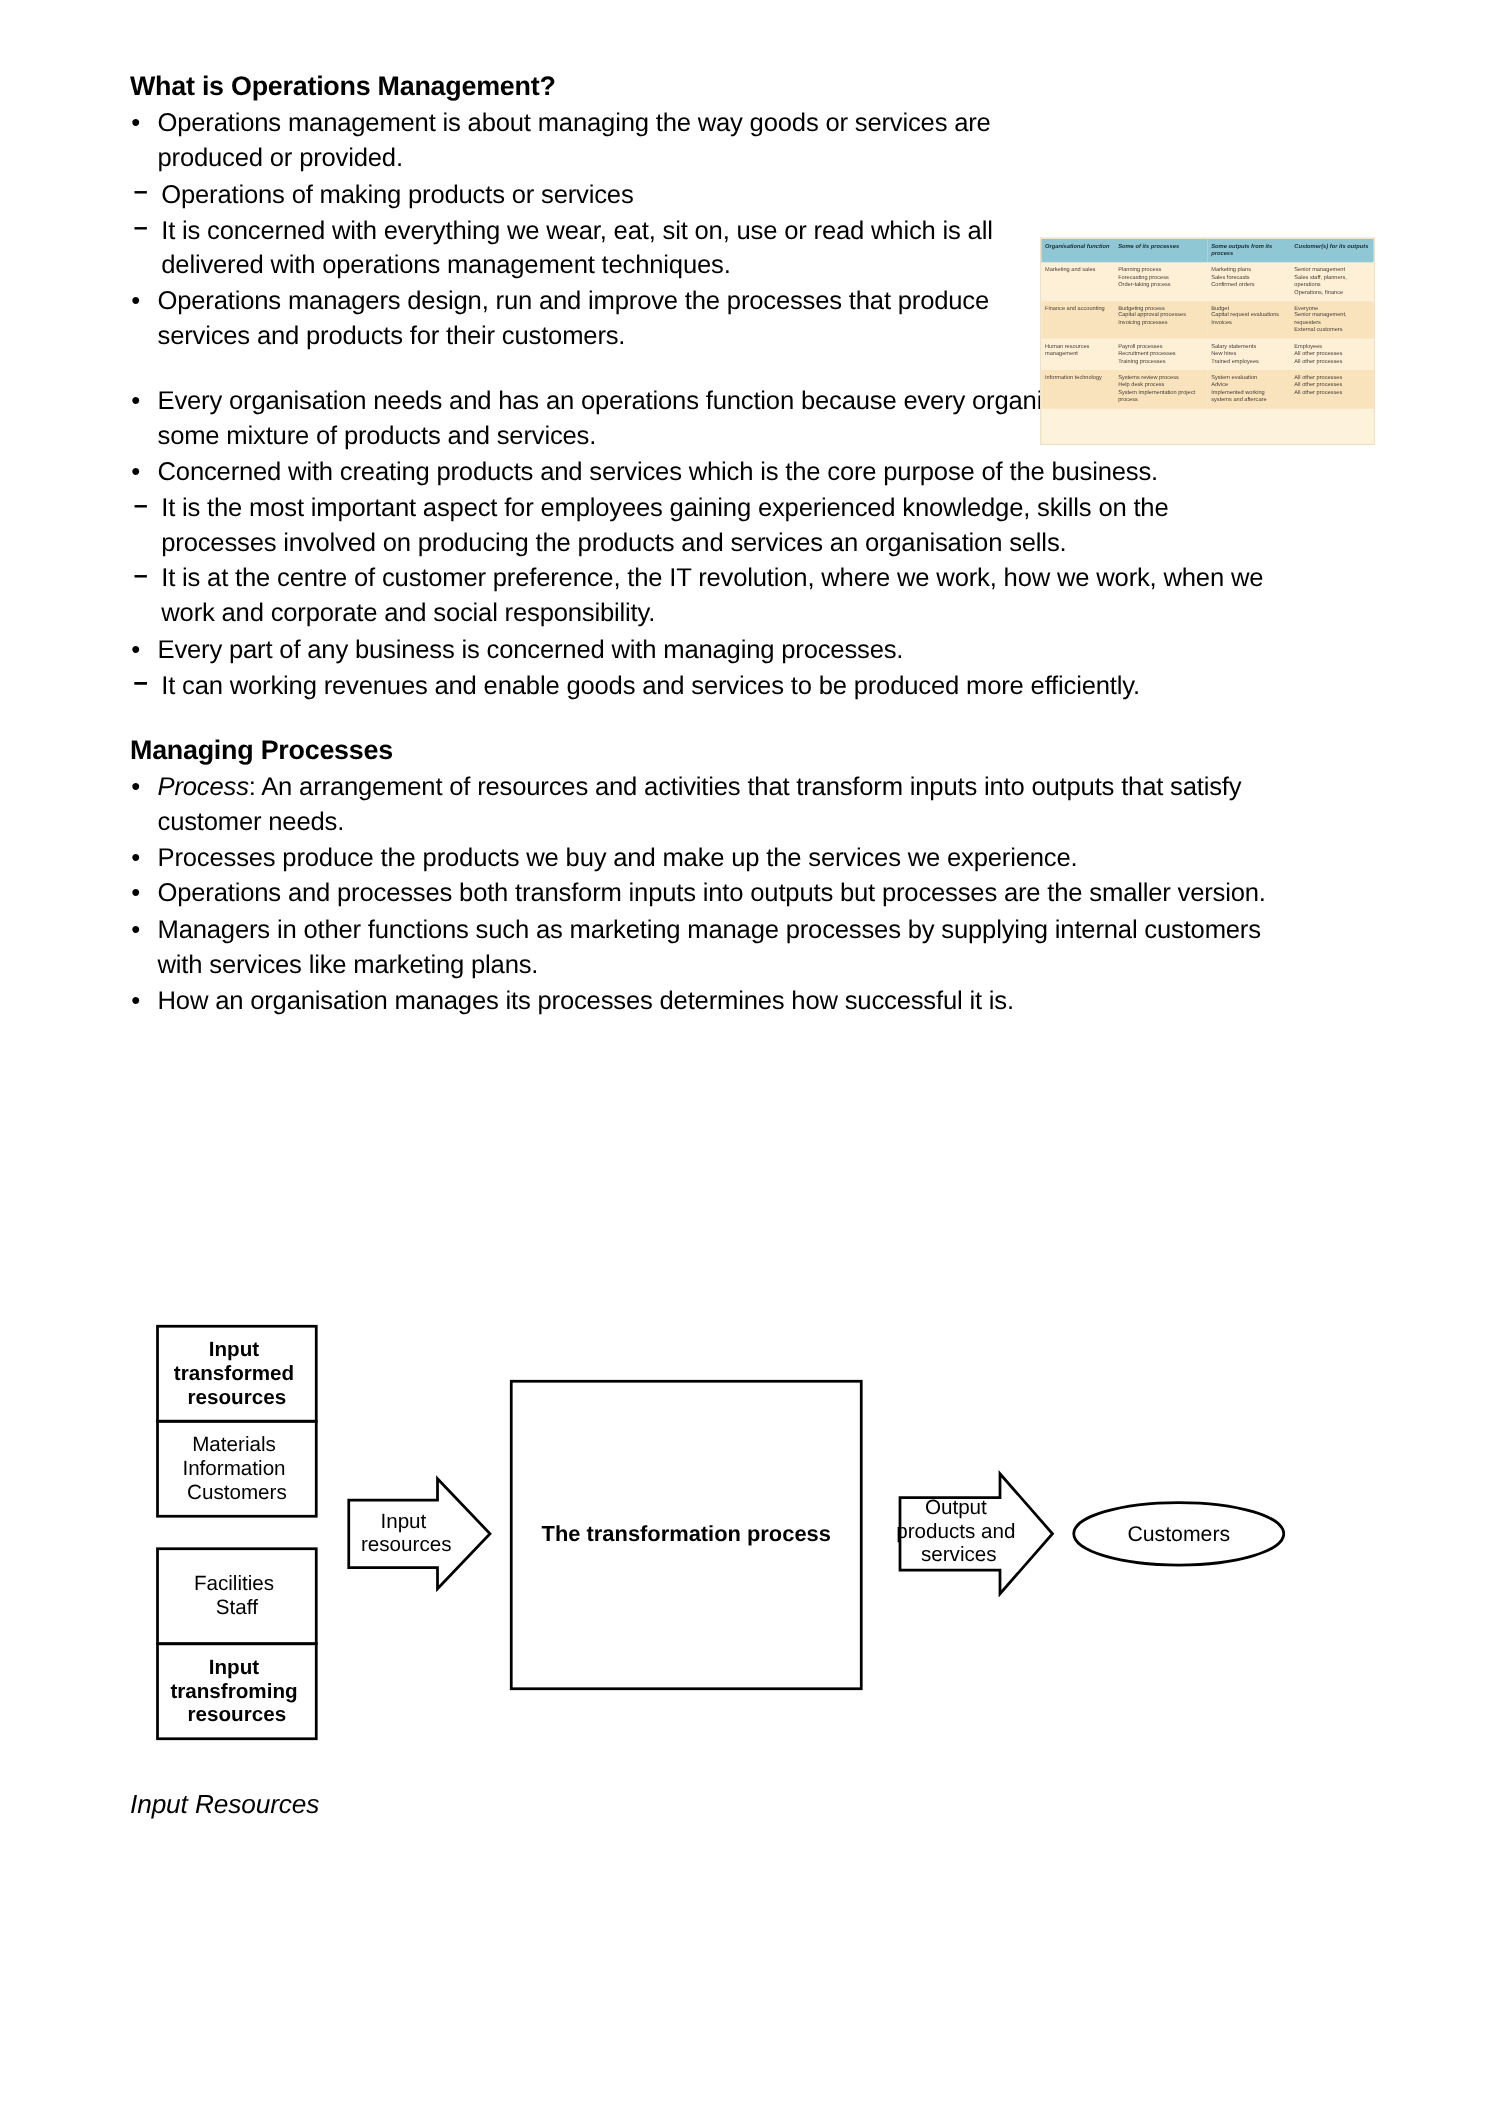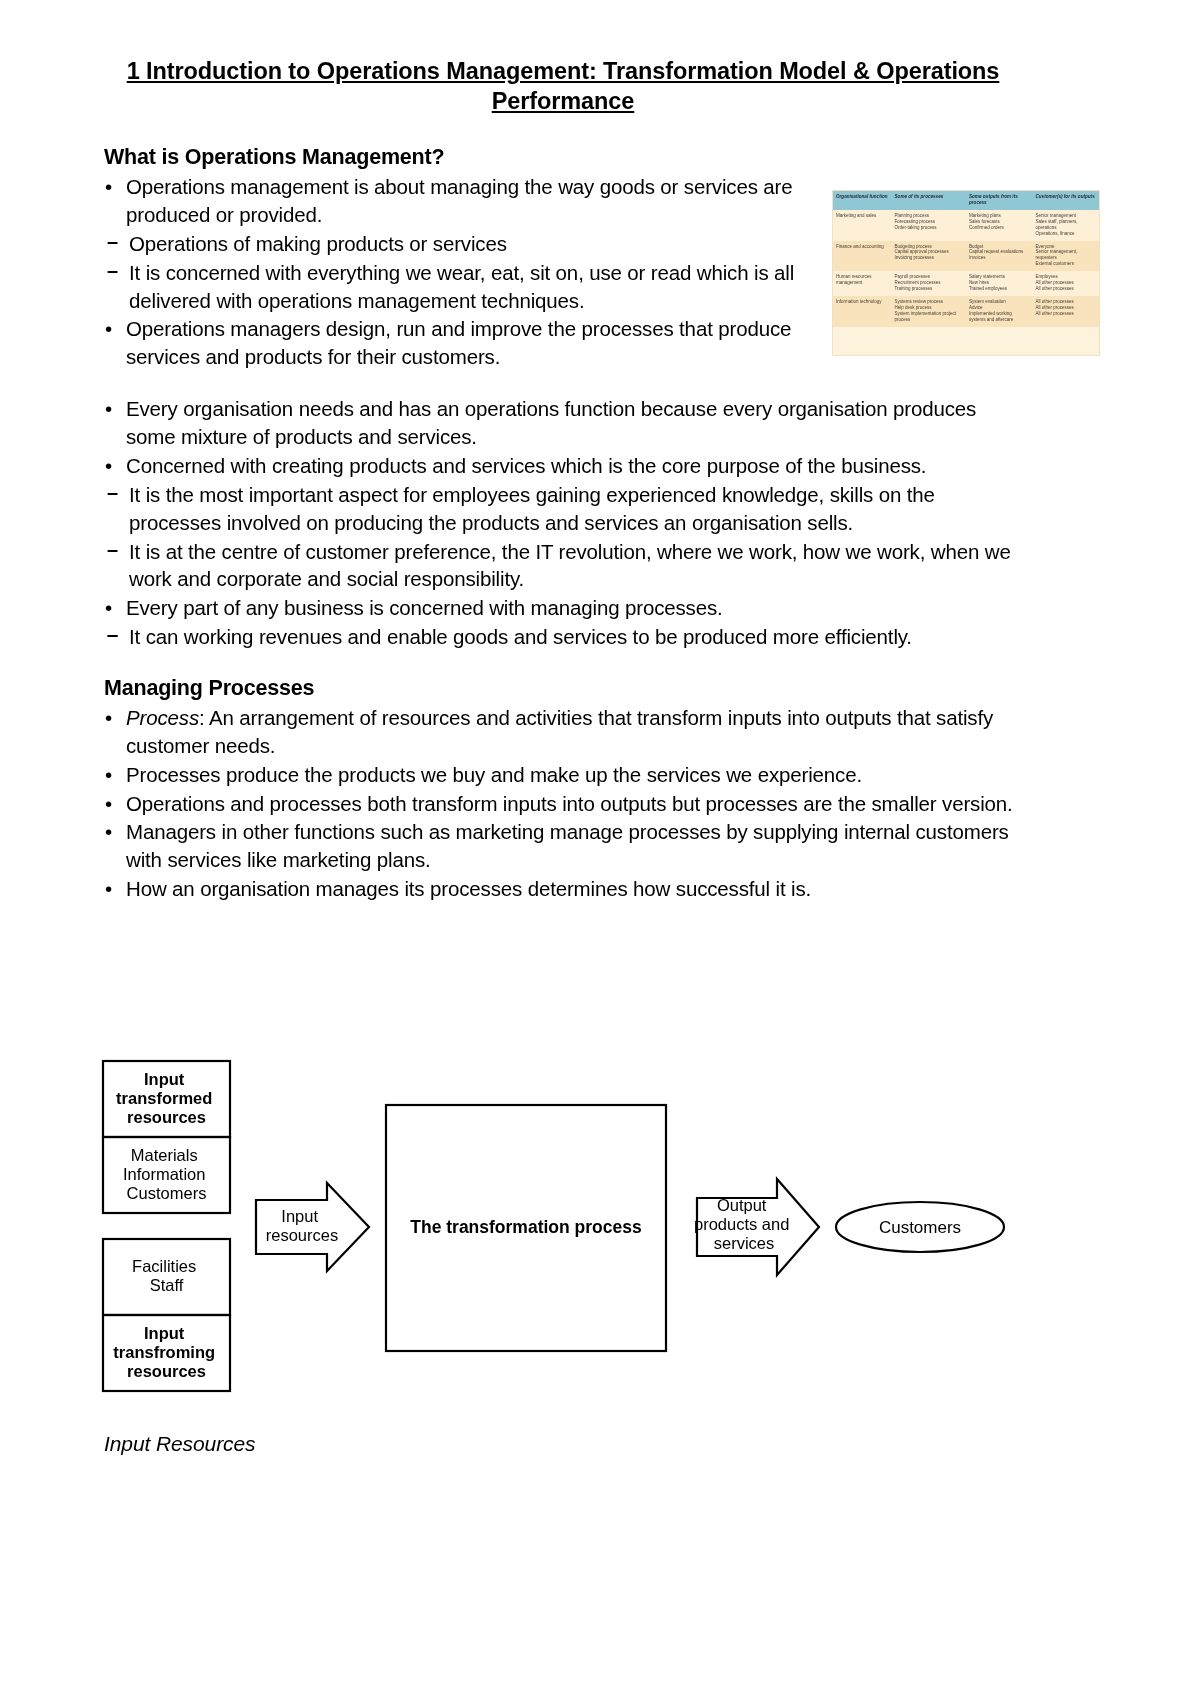--- a/index.html
+++ b/index.html
@@ -111,43 +111,39 @@
   .tbl-img tr.r1 td{ background:#f8e3bd; }
   .tbl-img tr.r2 td{ background:#fdf0d7; }
   .tbl-img tr.r3 td{ background:#f8e3bd; }
   .tbl-img td div,.tbl-img th div{ white-space:normal; }
   .tbl-img col.c0{width:22%;} .tbl-img col.c1{width:28%;}
   .tbl-img col.c2{width:25%;} .tbl-img col.c3{width:25%;}
 
   
   .diagram{
     position:absolute;
-    left:89px; top:1055px;
+    left:112px; top:1055px;
     width:920px; height:360px;
   }
   .diagram svg{ display:block; }
   .caption{
     position:absolute;
     left:104px; top:1432px;
     font-size:21px;
     font-style:italic;
     letter-spacing:-0.1px;
   }
 </style>
 </head>
 <body>
 
 <div class="page">
 
   <div class="content">
 
-    <h1 class="doc-title">
-      <span class="u">1 Introduction to Operations Management: Transformation Model &amp; Operations</span><br>
-      <span class="u">Performance</span>
-    </h1>
 
     <div class="sec-block">
       <h2 class="sec">What is Operations Management?</h2>
       <ul class="bullets narrow">
         <li class="dot"><span class="mk">•</span><span class="tx">Operations management is about managing the way goods or services are produced or provided.</span></li>
         <li class="dash"><span class="mk">–</span><span class="tx">Operations of making products or services</span></li>
         <li class="dash"><span class="mk">–</span><span class="tx">It is concerned with everything we wear, eat, sit on, use or read which is all delivered with operations management techniques.</span></li>
         <li class="dot"><span class="mk">•</span><span class="tx">Operations managers design, run and improve the processes that produce services and products for their customers.</span></li>
       </ul>
     </div>

